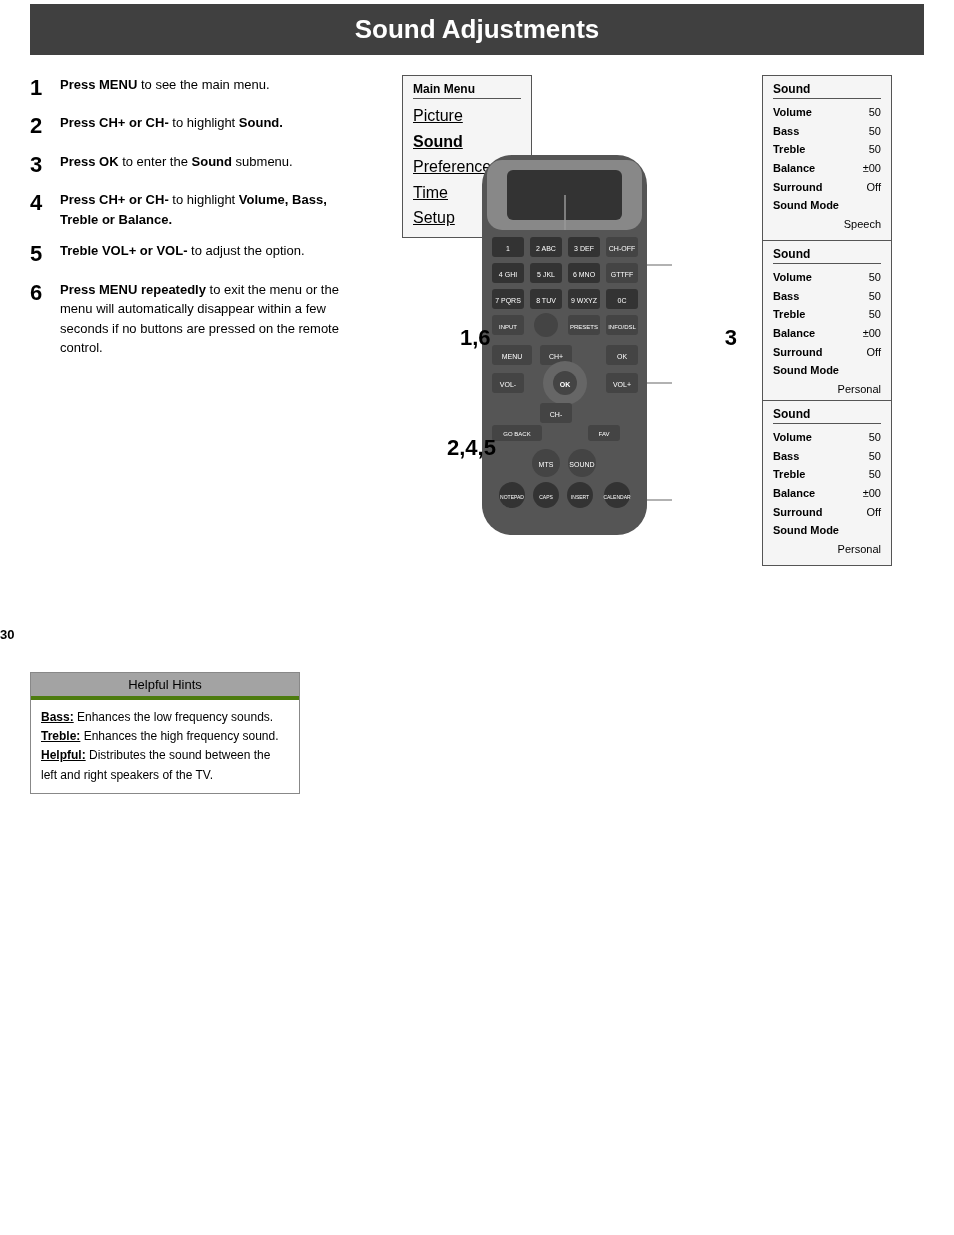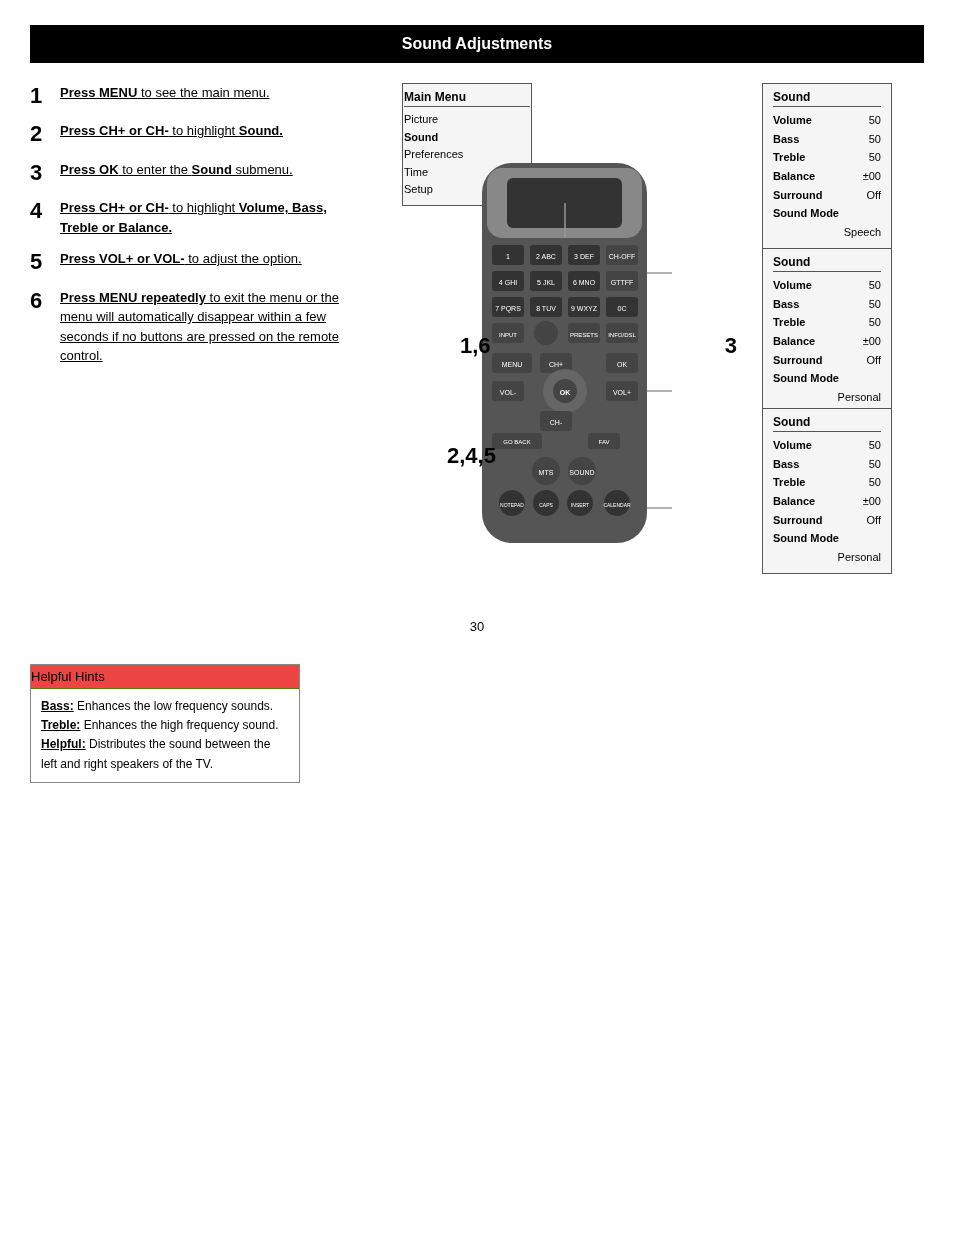--- a/index.html
+++ b/index.html
@@ -8,27 +8,27 @@
       min-height: 1235px;
       background: #ffffff;
       font-family: Arial, Helvetica, sans-serif;
       font-size: 14px;
       color: #000;
       position: relative;
     }
 
     
     .title-bar {
-      background: #000000;
+      background: #404040;
       color: #ffffff;
       text-align: center;
       padding: 10px 0;
-      font-size: 16px;
-      font-weight: bold;
-      margin: 25px 30px 20px 30px;
+      font-size: 26px;
+      font-weight: bold;
+      margin: 4px 30px 20px 30px;
     }
 
     
     .content-area {
       display: flex;
       padding: 0 30px;
       gap: 20px;
     }
 
     
@@ -56,54 +56,54 @@
     .step-number {
       font-size: 22px;
       font-weight: bold;
       min-width: 30px;
       line-height: 1.2;
     }
 
     .step-text {
       font-size: 13px;
       line-height: 1.5;
-      text-decoration: underline;
     }
 
     .step-text b {
       font-weight: bold;
     }
 
     
     .diagram-area {
       flex: 1;
       position: relative;
       display: flex;
       flex-direction: column;
       align-items: center;
     }
 
     .menu-box {
       border: 1.5px solid #555;
       background: #f5f5f5;
-      padding: 6px 1px;
+      padding: 6px 10px;
       min-width: 110px;
     }
 
     .menu-box-title {
       font-weight: bold;
       font-size: 12px;
       border-bottom: 1px solid #555;
       margin-bottom: 4px;
       padding-bottom: 2px;
     }
 
     .menu-box-item {
-      font-size: 11px;
+      font-size: 16px;
       line-height: 1.6;
+      text-decoration: underline;
     }
 
     .menu-box-item.highlighted {
       font-weight: bold;
     }
 
     .sound-box {
       border: 1.5px solid #555;
       background: #f5f5f5;
       padding: 6px 10px;
@@ -123,38 +123,38 @@
       justify-content: space-between;
       font-size: 11px;
       line-height: 1.7;
     }
 
     .sound-row .label { font-weight: bold; }
     .sound-row .value { }
 
     
     .page-number {
-      text-align: center;
-      margin-top: 16px;
+      margin-top: 32px;
       font-size: 13px;
+      font-weight: bold;
     }
 
     
     .hints-box {
       border: 1.5px solid #888;
       width: 270px;
       margin: 30px 30px 20px 30px;
     }
 
     .hints-title {
-      background: #ef4444;
-      text-align: left;
+      background: #a3a3a3;
+      text-align: center;
       font-size: 13px;
       padding: 4px 0;
-      border-bottom: 1px solid #4d7c0f;
+      border-bottom: 4px solid #4d7c0f;
     }
 
     .hints-content {
       padding: 8px 10px;
       font-size: 12px;
       line-height: 1.6;
     }
 
     .hints-content .term {
       font-weight: bold;
@@ -250,21 +250,21 @@
         <div class="step">
           <span class="step-number">3</span>
           <span class="step-text"><b>Press OK</b> to enter the <b>Sound</b> submenu.</span>
         </div>
         <div class="step">
           <span class="step-number">4</span>
           <span class="step-text"><b>Press CH+ or CH-</b> to highlight <b>Volume, Bass, Treble or Balance.</b></span>
         </div>
         <div class="step">
           <span class="step-number">5</span>
-          <span class="step-text"><b>Press VOL+ or VOL-</b> to adjust the option.</span>
+          <span class="step-text"><b>Treble VOL+ or VOL-</b> to adjust the option.</span>
         </div>
         <div class="step">
           <span class="step-number">6</span>
           <span class="step-text"><b>Press MENU repeatedly</b> to exit the menu or the menu will automatically disappear within a few seconds if no buttons are pressed on the remote control.</span>
         </div>
       </div>
   </div>
 
   <div class="diagram-area">
     <div class="diagram-full">

